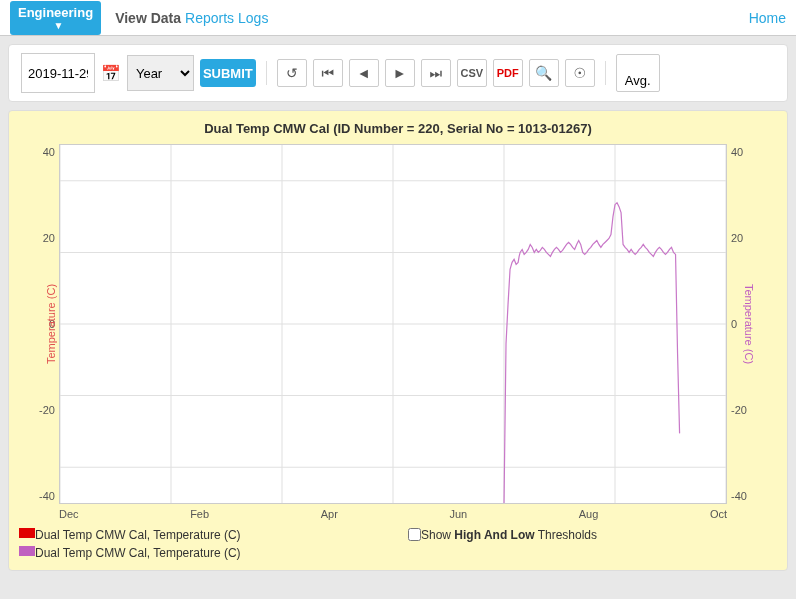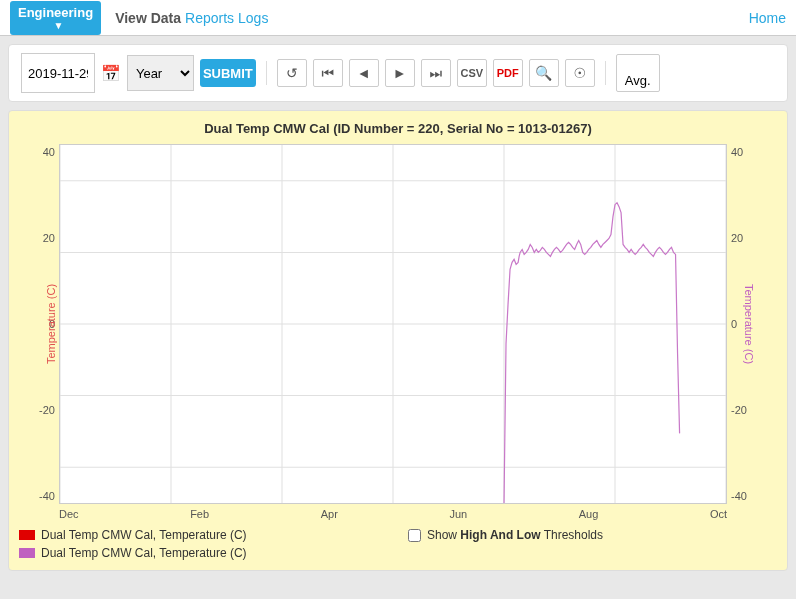--- a/index.html
+++ b/index.html
@@ -188,22 +188,22 @@
       flex: 1;
     }
     .legend-right {
       flex: 1;
       display: flex;
       flex-direction: column;
       gap: 4px;
     }
     .legend-row {
       display: flex;
-      align-items: center;
-      gap: 6px;
+      align-items: flex-start;
+      gap: 0;
       font-size: 12px;
       color: #333;
     }
     .legend-color-box {
       width: 16px;
       height: 10px;
       display: inline-block;
     }
     .legend-section {
       display: flex;

